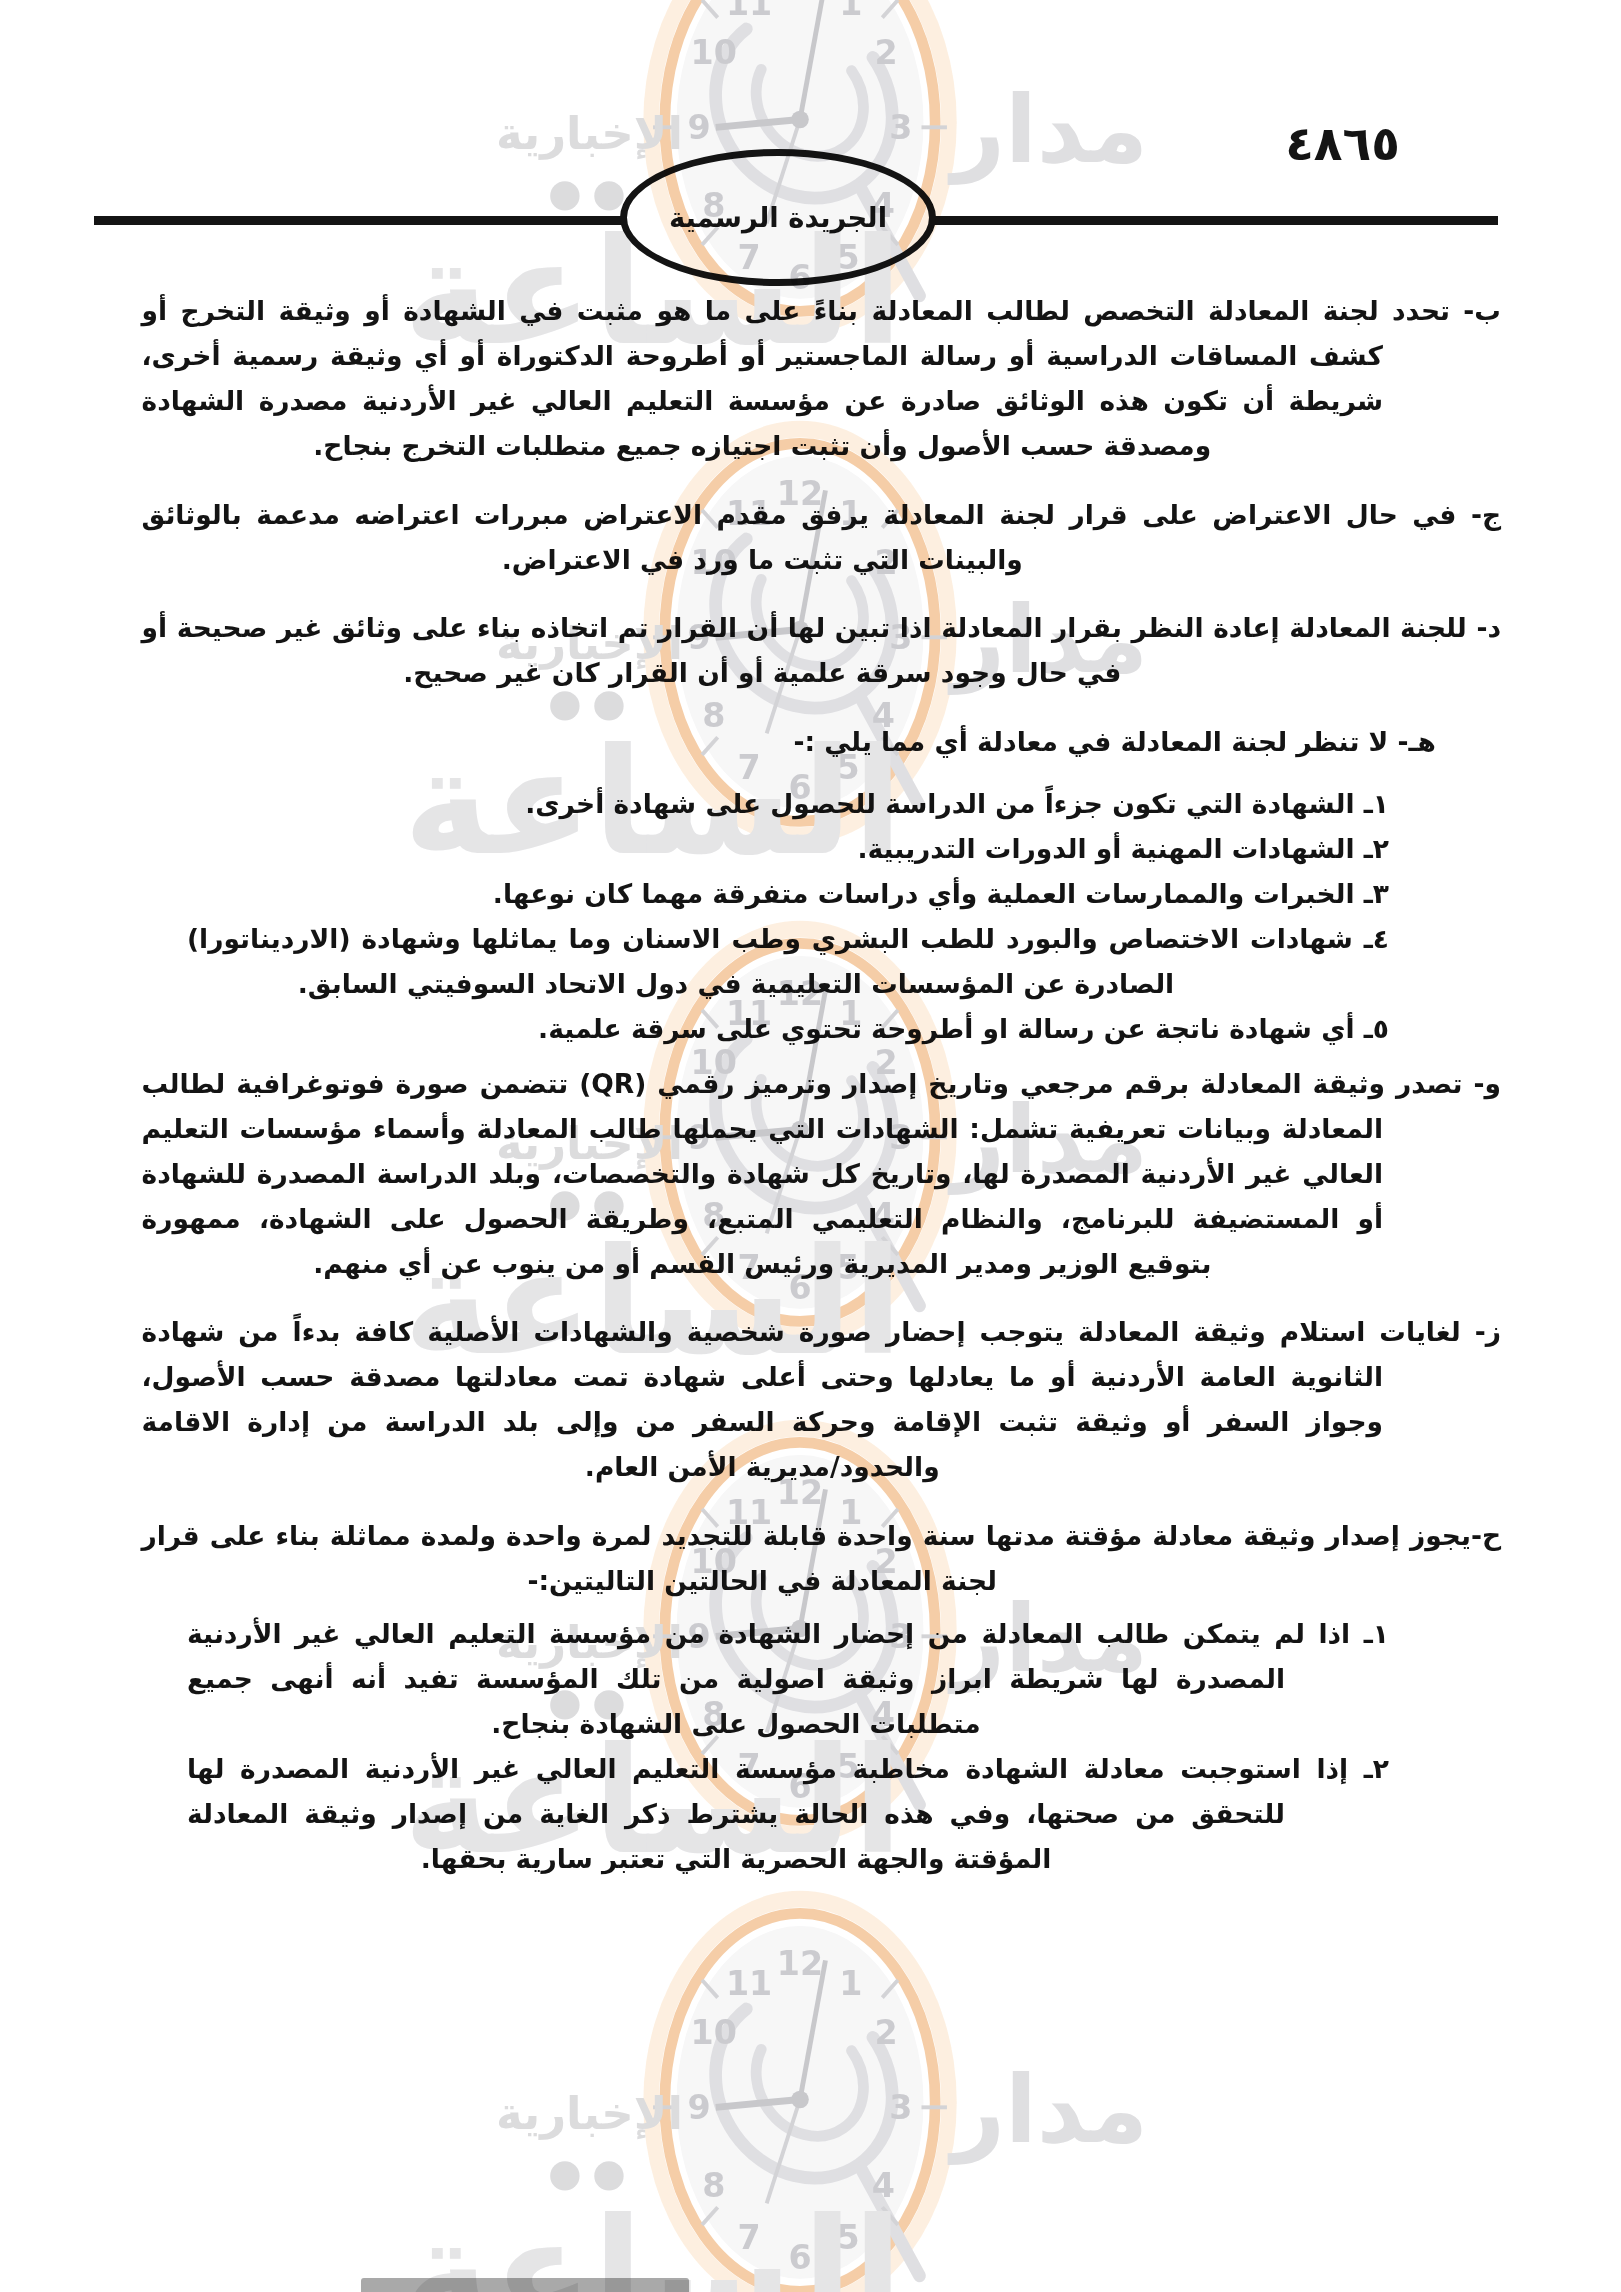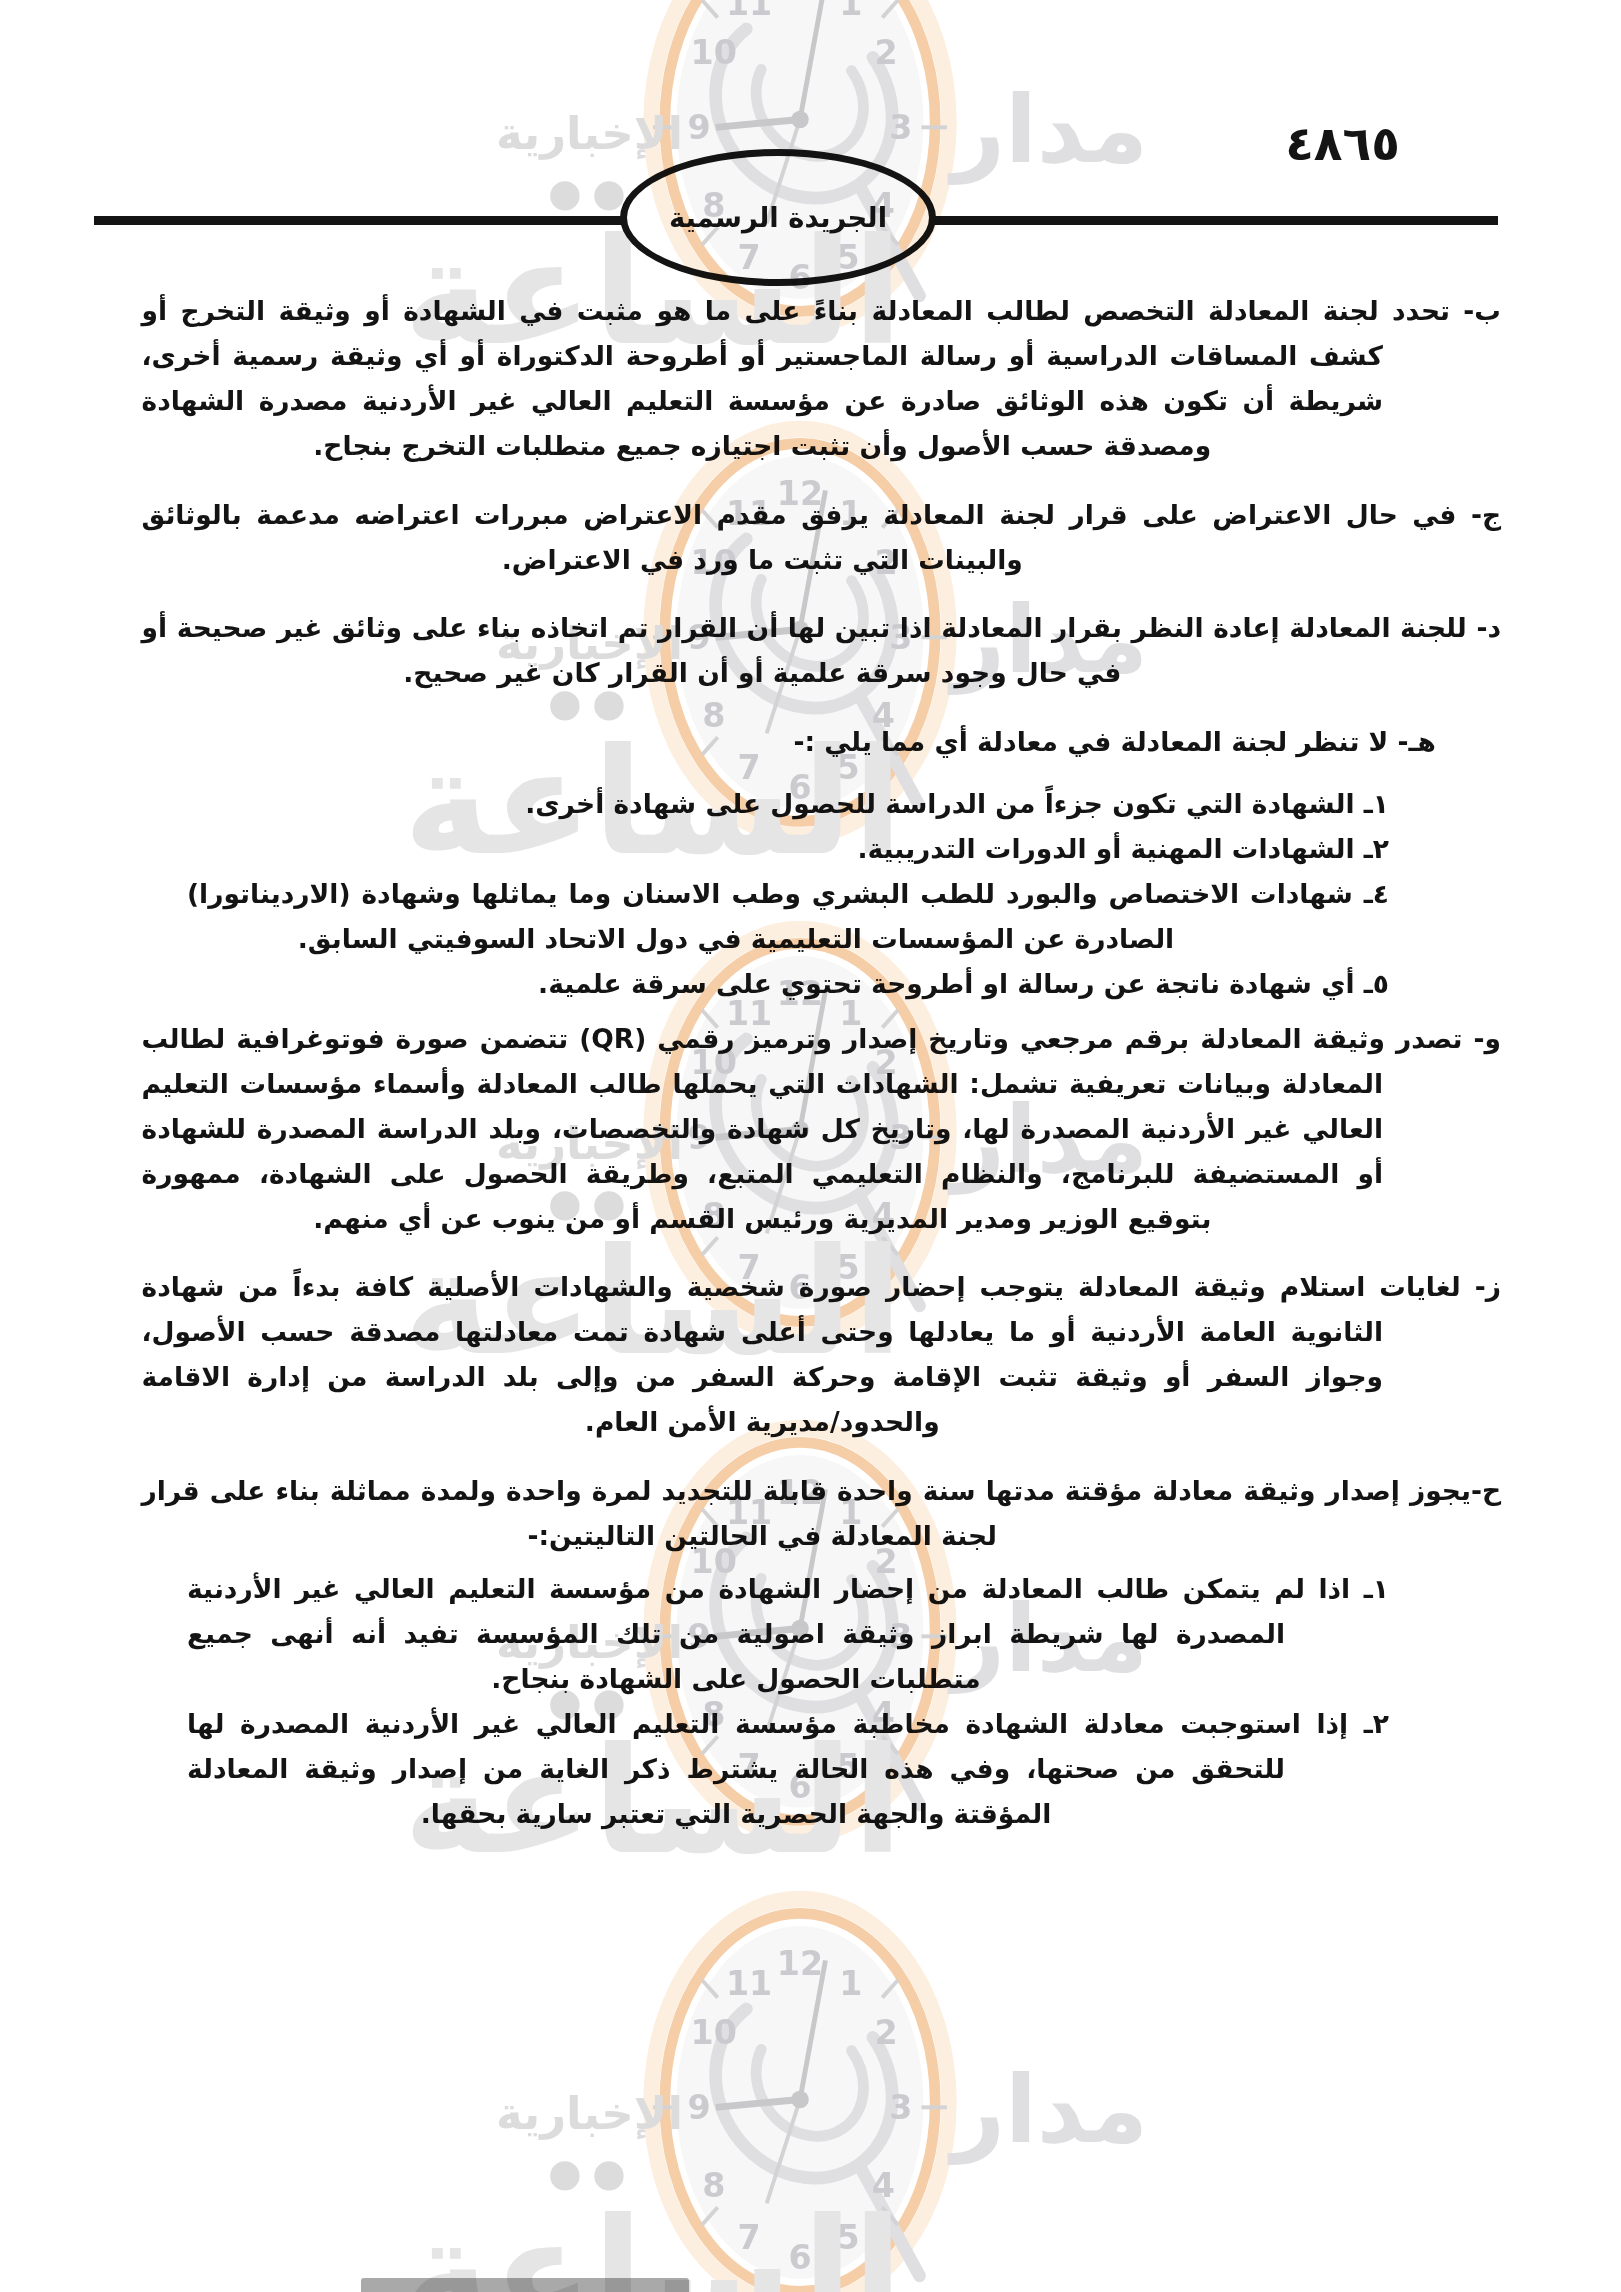--- a/index.html
+++ b/index.html
@@ -133,20 +133,21 @@
   </div>
 
   <div class="content" dir="rtl">
     <p class="par">ب- تحدد لجنة المعادلة التخصص لطالب المعادلة بناءً على ما هو مثبت في الشهادة أو وثيقة التخرج أو كشف المساقات الدراسية أو رسالة الماجستير أو أطروحة الدكتوراة أو أي وثيقة رسمية أخرى، شريطة أن تكون هذه الوثائق صادرة عن مؤسسة التعليم العالي غير الأردنية مصدرة الشهادة ومصدقة حسب الأصول وأن تثبت اجتيازه جميع متطلبات التخرج بنجاح.</p>
     <p class="par">ج- في حال الاعتراض على قرار لجنة المعادلة يرفق مقدم الاعتراض مبررات اعتراضه مدعمة بالوثائق والبينات التي تثبت ما ورد في الاعتراض.</p>
     <p class="par">د- للجنة المعادلة إعادة النظر بقرار المعادلة اذا تبين لها أن القرار تم اتخاذه بناء على وثائق غير صحيحة أو في حال وجود سرقة علمية أو أن القرار كان غير صحيح.</p>
     <p class="heading">هـ- لا تنظر لجنة المعادلة في معادلة أي مما يلي :-</p>
     <div class="items">
       <p class="item">١ـ الشهادة التي تكون جزءاً من الدراسة للحصول على شهادة أخرى.</p>
       <p class="item">٢ـ الشهادات المهنية أو الدورات التدريبية.</p>
+      <p class="item">٣ـ الخبرات والممارسات العملية وأي دراسات متفرقة مهما كان نوعها.</p>
       <p class="item center-last">٤ـ شهادات الاختصاص والبورد للطب البشري وطب الاسنان وما يماثلها وشهادة (الارديناتورا) الصادرة عن المؤسسات التعليمية في دول الاتحاد السوفيتي السابق.</p>
       <p class="item">٥ـ أي شهادة ناتجة عن رسالة او أطروحة تحتوي على سرقة علمية.</p>
     </div>
     <p class="par">و- تصدر وثيقة المعادلة برقم مرجعي وتاريخ إصدار وترميز رقمي (QR) تتضمن صورة فوتوغرافية لطالب المعادلة وبيانات تعريفية تشمل: الشهادات التي يحملها طالب المعادلة وأسماء مؤسسات التعليم العالي غير الأردنية المصدرة لها، وتاريخ كل شهادة والتخصصات، وبلد الدراسة المصدرة للشهادة أو المستضيفة للبرنامج، والنظام التعليمي المتبع، وطريقة الحصول على الشهادة، ممهورة بتوقيع الوزير ومدير المديرية ورئيس القسم أو من ينوب عن أي منهم.</p>
     <p class="par">ز- لغايات استلام وثيقة المعادلة يتوجب إحضار صورة شخصية والشهادات الأصلية كافة بدءاً من شهادة الثانوية العامة الأردنية أو ما يعادلها وحتى أعلى شهادة تمت معادلتها مصدقة حسب الأصول، وجواز السفر أو وثيقة تثبت الإقامة وحركة السفر من وإلى بلد الدراسة من إدارة الاقامة والحدود/مديرية الأمن العام.</p>
     <p class="par tight">ح-يجوز إصدار وثيقة معادلة مؤقتة مدتها سنة واحدة قابلة للتجديد لمرة واحدة ولمدة مماثلة بناء على قرار لجنة المعادلة في الحالتين التاليتين:-</p>
     <div class="items">
       <p class="item center-last">١ـ اذا لم يتمكن طالب المعادلة من إحضار الشهادة من مؤسسة التعليم العالي غير الأردنية المصدرة لها شريطة ابراز وثيقة اصولية من تلك المؤسسة تفيد أنه أنهى جميع متطلبات الحصول على الشهادة بنجاح.</p>
       <p class="item center-last">٢ـ إذا استوجبت معادلة الشهادة مخاطبة مؤسسة التعليم العالي غير الأردنية المصدرة لها للتحقق من صحتها، وفي هذه الحالة يشترط ذكر الغاية من إصدار وثيقة المعادلة المؤقتة والجهة الحصرية التي تعتبر سارية بحقها.</p>
     </div>

